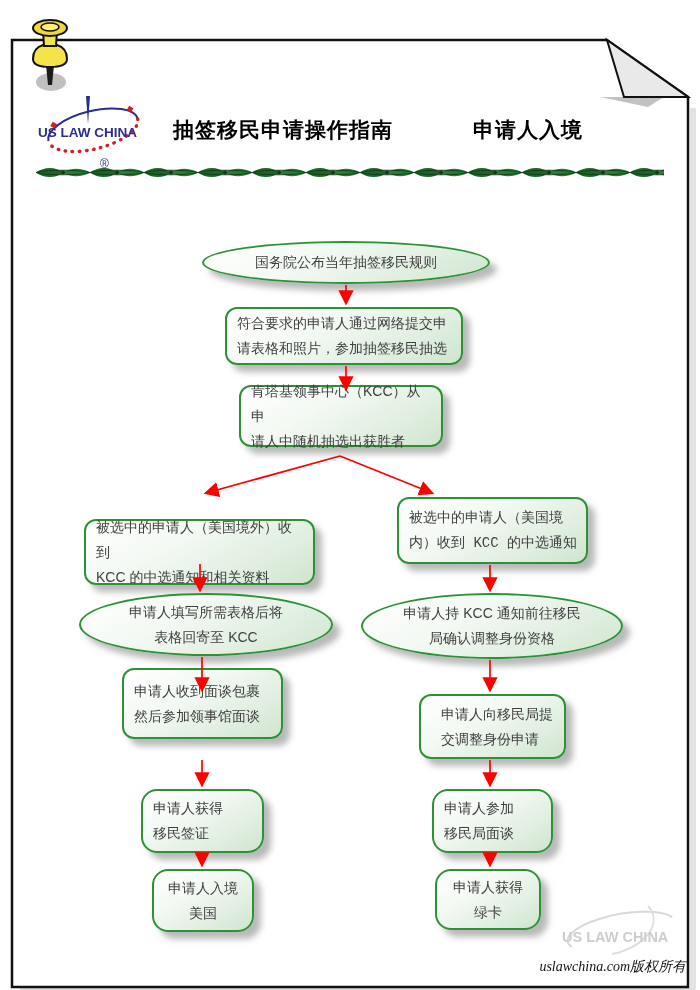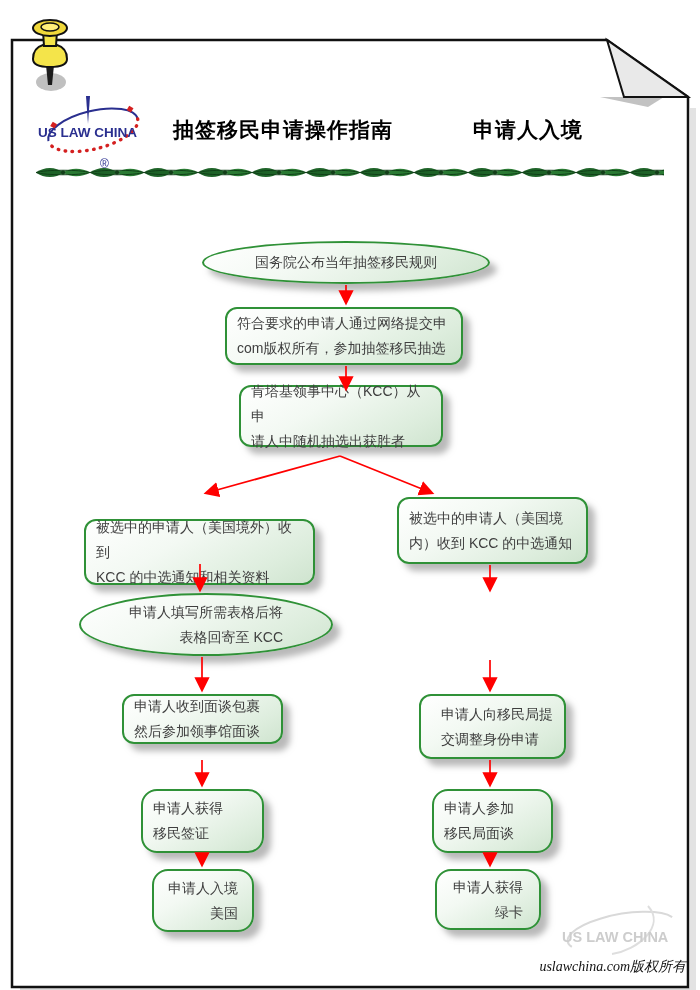--- a/index.html
+++ b/index.html
@@ -11,21 +11,21 @@
   .title{position:absolute;left:173px;top:100px;width:410px;display:flex;
          justify-content:space-between;z-index:3;
          font-size:21px;font-weight:bold;color:#000;letter-spacing:1px;}
   .divider{position:absolute;left:36px;top:148px;z-index:3;}
   .node{position:absolute;box-sizing:border-box;z-index:3;
         border:2px solid #2f9137;border-radius:12px;
         background:linear-gradient(150deg,#ffffff 0%,#f3f9f3 38%,#ddeddd 78%,#cfe4cf 100%);
         box-shadow:7px 7px 6px rgba(128,128,128,.55);
         display:flex;align-items:center;justify-content:center;
         font-size:14px;line-height:25px;color:#3f3f3f;
-        white-space:pre-line;text-align:right;padding:4px 6px;}
+        white-space:pre-line;text-align:center;padding:4px 6px;}
   .node.ellipse{border-radius:50%;}
   .node.left{justify-content:flex-start;text-align:left;padding-left:10px;padding-right:8px;}
   .arrows{position:absolute;left:0;top:0;z-index:4;pointer-events:none;}
   .watermark{position:absolute;left:552px;top:888px;width:140px;height:58px;z-index:2;}
   .copyright{position:absolute;right:14px;top:942px;z-index:3;
              font-family:"Liberation Serif",serif;font-style:italic;font-weight:normal;
              font-size:14px;color:#111;}
 </style>
 </head>
 <body>
@@ -74,36 +74,38 @@
         <path d="M0,8.5 C10,5.5 44,5.5 54,8.5 C44,11.5 10,11.5 0,8.5" fill="none" stroke="#0f3f17" stroke-width="1"></path>
         <circle cx="27" cy="8.5" r="2.2" fill="#123f18"></circle>
       </pattern>
     </defs>
     <rect width="628" height="17" fill="url(#braid)"></rect>
   </svg>
 
   <div class="node ellipse" style="left:202px;top:225px;width:288px;height:43px;">国务院公布当年抽签移民规则</div>
 
   <div class="node left" style="left:225px;top:291px;width:238px;height:58px;">符合要求的申请人通过网络提交申
-com版权所有，参加抽签移民抽选</div>
+请表格和照片，参加抽签移民抽选</div>
 
   <div class="node left" style="left:239px;top:369px;width:204px;height:62px;">肯塔基领事中心（KCC）从申
 请人中随机抽选出获胜者</div>
 
   <div class="node left" style="left:84px;top:503px;width:231px;height:66px;">被选中的申请人（美国境外）收到
 KCC 的中选通知和相关资料</div>
 
-  <div class="node left" style="left:397px;top:481px;width:191px;height:67px;">被选中的申请人（美国境
+  <div class="node left" style="left:397px;top:481px;width:191px;height:67px;font-family:Liberation Mono, monospace;">被选中的申请人（美国境
 内）收到 KCC 的中选通知</div>
 
   <div class="node ellipse" style="left:79px;top:577px;width:254px;height:63px;">申请人填写所需表格后将
 表格回寄至 KCC</div>
 
+  <div class="node ellipse" style="left:361px;top:577px;width:262px;height:66px;">申请人持 KCC 通知前往移民
+局确认调整身份资格</div>
 
-  <div class="node left" style="left:122px;top:678px;width:161px;height:50px;">申请人收到面谈包裹
+  <div class="node left" style="left:122px;top:652px;width:161px;height:71px;">申请人收到面谈包裹
 然后参加领事馆面谈</div>
 
   <div class="node left" style="left:419px;top:678px;width:147px;height:65px;padding-left:20px;">申请人向移民局提
 交调整身份申请</div>
 
   <div class="node left" style="left:141px;top:773px;width:123px;height:64px;border-radius:16px;">申请人获得
 移民签证</div>
 
   <div class="node" style="left:152px;top:853px;width:102px;height:63px;border-radius:16px;">申请人入境
 美国</div>

